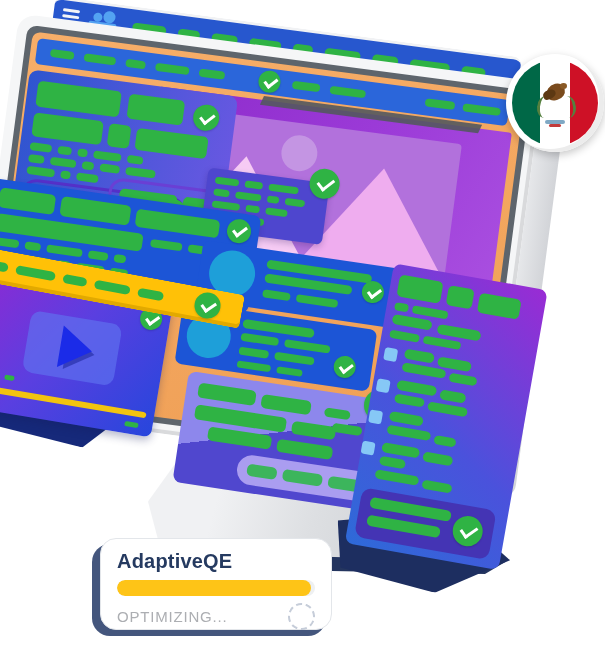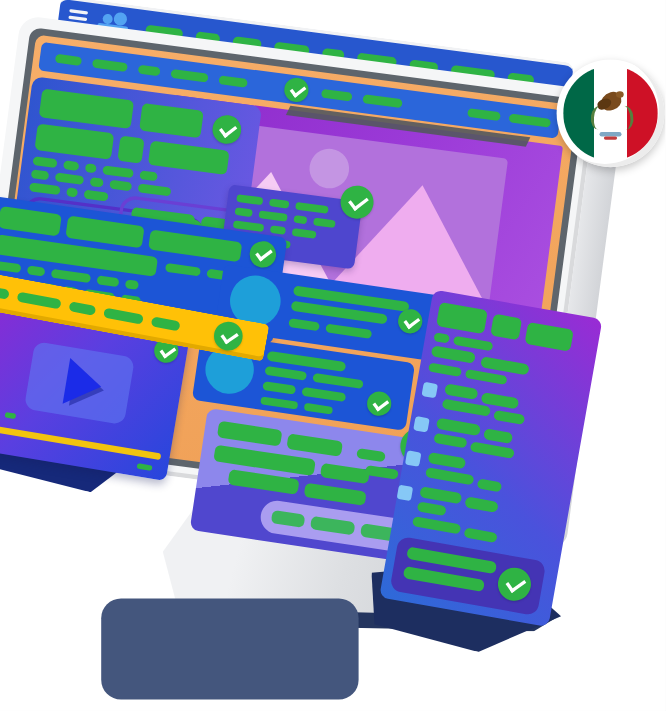--- a/index.html
+++ b/index.html
@@ -371,14 +371,24 @@
         <div class="eaglebody"></div>
         <div class="eaglehead"></div>
         <div class="eaglewing"></div>
         <div class="embase"></div>
         <div class="embase2"></div>
       </div>
     </div>
   </div>
 
   <div class="qecard-shadow"></div>
+  <div class="qecard">
+    <div class="qetitle">AdaptiveQE</div>
+    <div class="qetrack">
+      <div class="qefill" style="width: 98%;"></div>
+    </div>
+    <div class="qerow">
+      <span class="qestatus">OPTIMIZING...</span>
+      <span class="spinner"></span>
+    </div>
+  </div>
 
 </div>
 
 </body></html>

